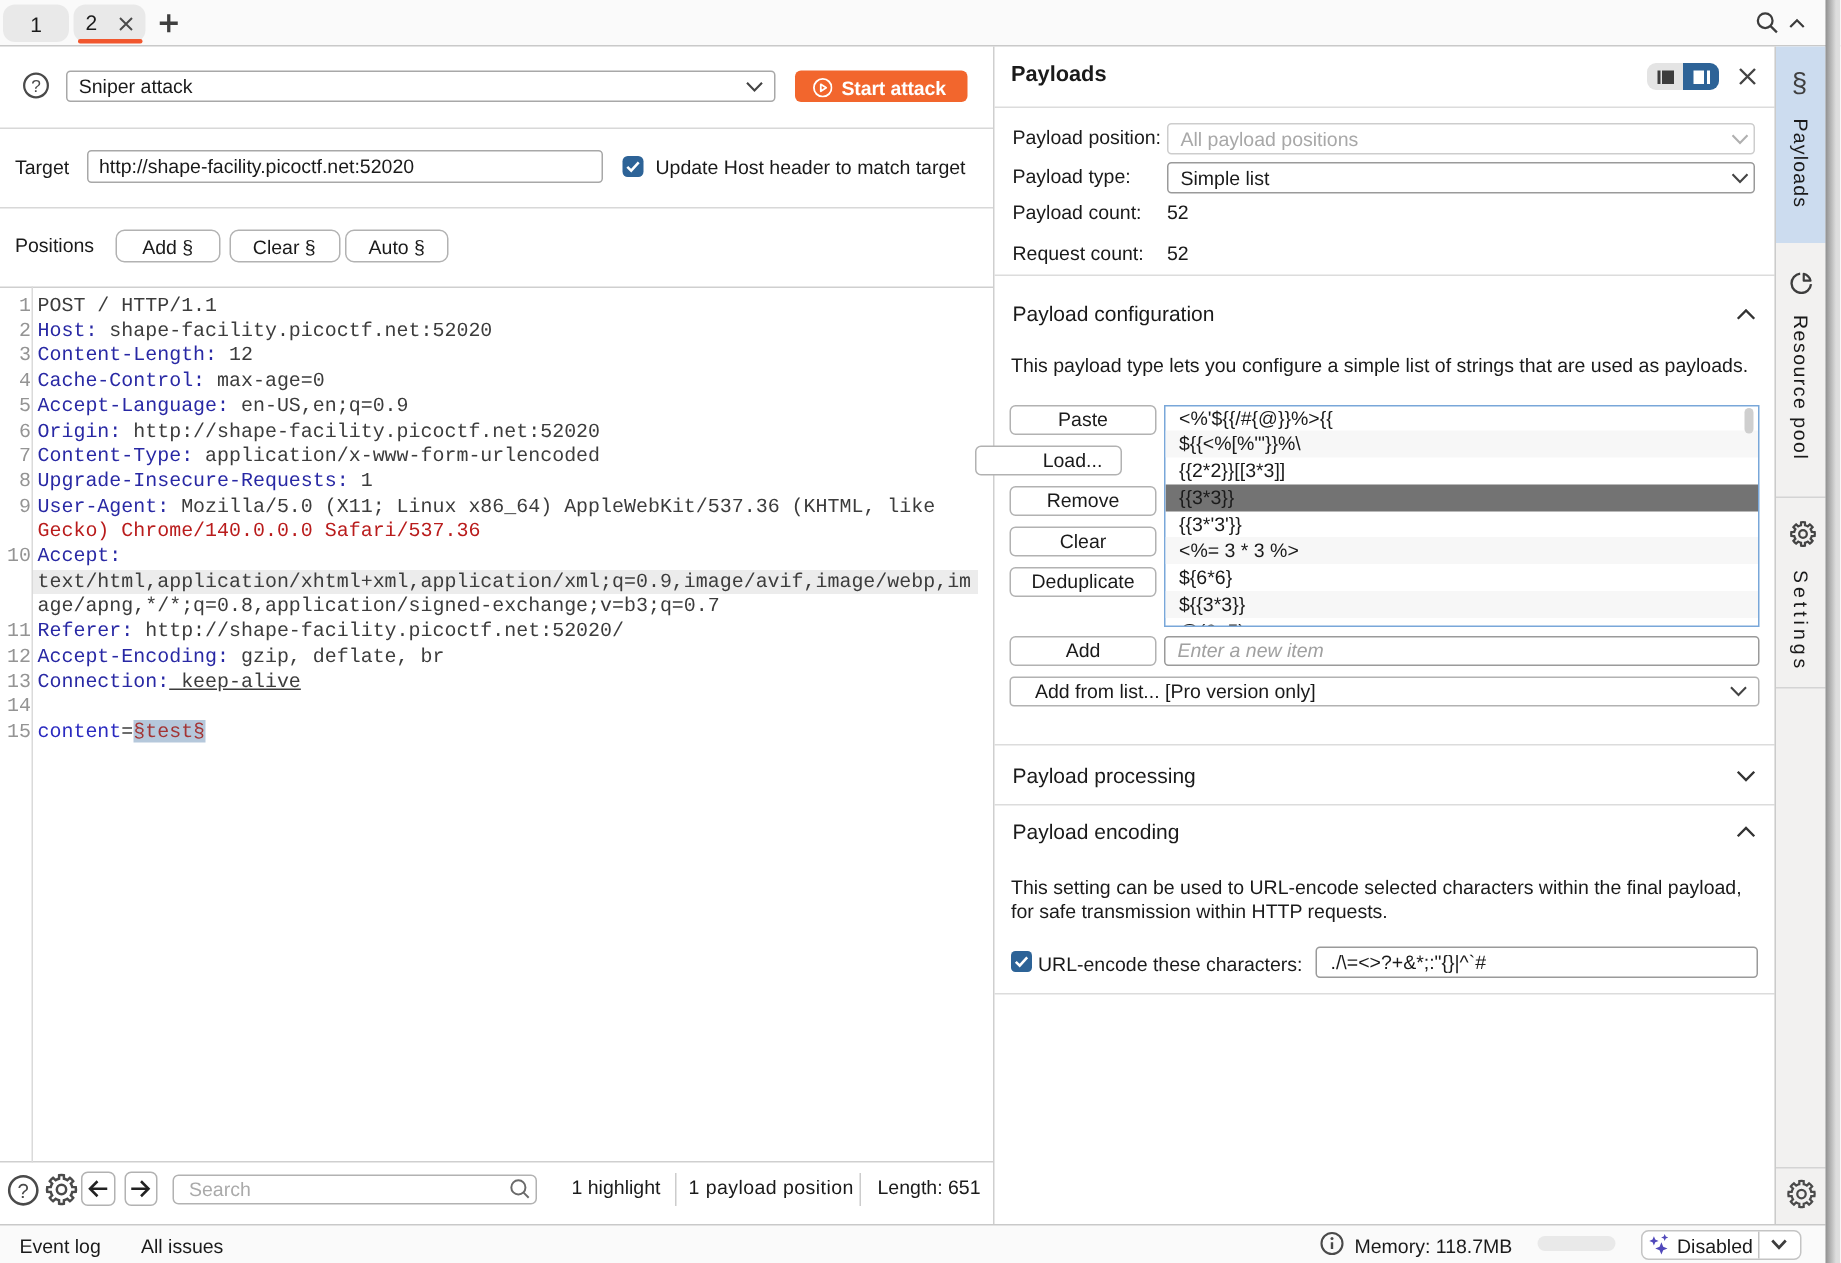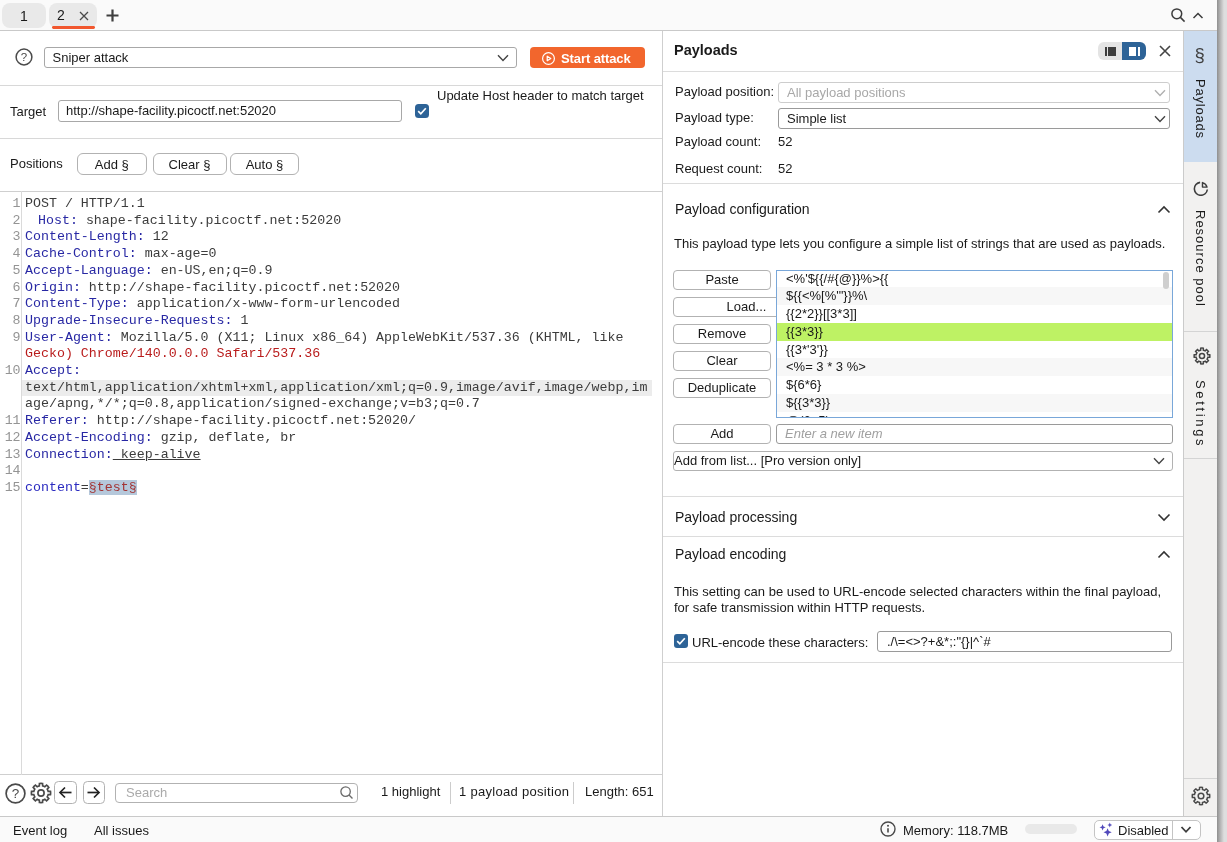--- a/index.html
+++ b/index.html
@@ -59,33 +59,33 @@
 <div class="abs" style="left:561px;top:51px;color:#fff;font-size:13px;font-weight:bold;letter-spacing:-0.1px;">Start attack</div>
 <div class="sep" style="left:0;top:85px;width:662px;"></div>
 
 <div class="lbl" style="left:10px;top:104px;">Target</div>
 <div class="inp" style="left:58px;top:100.3px;width:344px;height:21.3px;padding-left:7px;">http://shape-facility.picoctf.net:52020</div>
 <div class="abs" style="left:415px;top:104px;width:14px;height:14px;background:#2d6397;border-radius:3.5px;">
   <svg width="14" height="14" viewBox="0 0 14 14">
         <path d="M3.2 7.2 L5.8 9.8 L10.8 4.2" fill="none" stroke="#fff" stroke-width="1.7"></path>
       </svg>
 </div>
-<div class="lbl" style="left:437px;top:88px;text-align:right;">Update Host header to match target</div>
+<div class="lbl" style="left:437px;top:104px;text-align:right;">Update Host header to match target</div>
 <div class="sep" style="left:0;top:138px;width:662px;"></div>
 
 <div class="lbl" style="left:10px;top:156px;">Positions</div>
 <div class="btn" style="left:76.5px;top:153.3px;width:70.5px;height:21.5px;border-radius:6px;">Add §</div>
 <div class="btn" style="left:152.5px;top:153.3px;width:74px;height:21.5px;border-radius:6px;">Clear §</div>
 <div class="btn" style="left:230px;top:153.3px;width:69px;height:21.5px;border-radius:6px;">Auto §</div>
 
 <div class="abs" style="left:0;top:191px;width:662px;height:584px;border-top:1px solid #cfcfcf;border-bottom:1px solid #cfcfcf;background:#fff;"></div>
 <div class="abs" style="left:21px;top:191px;width:1px;height:584px;background:#dadada;"></div>
 <div id="ed" class="abs" style="left:0;top:196.1px;width:662px;">
       <div class="abs mono" style="left:0;top:0.0px;width:662px;height:16.7px;line-height:16.7px;"><span class="abs" style="left:0;top:0;width:20.6px;text-align:right;color:#949494;">1</span><span class="abs" style="left:22px;top:0;width:630px;"><span style="margin-left:3px;"><span style="color:#3c3c3c;">POST / HTTP/1.1</span></span></span></div>
-      <div class="abs mono" style="left:0;top:16.7px;width:662px;height:16.7px;line-height:16.7px;"><span class="abs" style="left:0;top:0;width:20.6px;text-align:right;color:#949494;">2</span><span class="abs" style="left:22px;top:0;width:630px;"><span style="margin-left:16px;"><span class="hdr">Host:</span><span style="color:#3c3c3c;"> shape-facility.picoctf.net:52020</span></span></span></div>
+      <div class="abs mono" style="left:0;top:16.7px;width:662px;height:16.7px;line-height:16.7px;"><span class="abs" style="left:0;top:0;width:20.6px;text-align:right;color:#949494;">2</span><span class="abs" style="left:22px;top:0;width:630px;"><span style="margin-left:3px;"><span class="hdr">Host:</span><span style="color:#3c3c3c;"> shape-facility.picoctf.net:52020</span></span></span></div>
       <div class="abs mono" style="left:0;top:33.4px;width:662px;height:16.7px;line-height:16.7px;"><span class="abs" style="left:0;top:0;width:20.6px;text-align:right;color:#949494;">3</span><span class="abs" style="left:22px;top:0;width:630px;"><span style="margin-left:3px;"><span class="hdr">Content-Length:</span><span style="color:#3c3c3c;"> 12</span></span></span></div>
       <div class="abs mono" style="left:0;top:50.1px;width:662px;height:16.7px;line-height:16.7px;"><span class="abs" style="left:0;top:0;width:20.6px;text-align:right;color:#949494;">4</span><span class="abs" style="left:22px;top:0;width:630px;"><span style="margin-left:3px;"><span class="hdr">Cache-Control:</span><span style="color:#3c3c3c;"> max-age=0</span></span></span></div>
       <div class="abs mono" style="left:0;top:66.8px;width:662px;height:16.7px;line-height:16.7px;"><span class="abs" style="left:0;top:0;width:20.6px;text-align:right;color:#949494;">5</span><span class="abs" style="left:22px;top:0;width:630px;"><span style="margin-left:3px;"><span class="hdr">Accept-Language:</span><span style="color:#3c3c3c;"> en-US,en;q=0.9</span></span></span></div>
       <div class="abs mono" style="left:0;top:83.5px;width:662px;height:16.7px;line-height:16.7px;"><span class="abs" style="left:0;top:0;width:20.6px;text-align:right;color:#949494;">6</span><span class="abs" style="left:22px;top:0;width:630px;"><span style="margin-left:3px;"><span class="hdr">Origin:</span><span style="color:#3c3c3c;"> http://shape-facility.picoctf.net:52020</span></span></span></div>
       <div class="abs mono" style="left:0;top:100.2px;width:662px;height:16.7px;line-height:16.7px;"><span class="abs" style="left:0;top:0;width:20.6px;text-align:right;color:#949494;">7</span><span class="abs" style="left:22px;top:0;width:630px;"><span style="margin-left:3px;"><span class="hdr">Content-Type:</span><span style="color:#3c3c3c;"> application/x-www-form-urlencoded</span></span></span></div>
       <div class="abs mono" style="left:0;top:116.9px;width:662px;height:16.7px;line-height:16.7px;"><span class="abs" style="left:0;top:0;width:20.6px;text-align:right;color:#949494;">8</span><span class="abs" style="left:22px;top:0;width:630px;"><span style="margin-left:3px;"><span class="hdr">Upgrade-Insecure-Requests:</span><span style="color:#3c3c3c;"> 1</span></span></span></div>
       <div class="abs mono" style="left:0;top:133.6px;width:662px;height:16.7px;line-height:16.7px;"><span class="abs" style="left:0;top:0;width:20.6px;text-align:right;color:#949494;">9</span><span class="abs" style="left:22px;top:0;width:630px;"><span style="margin-left:3px;"><span class="hdr">User-Agent:</span><span style="color:#3c3c3c;"> Mozilla/5.0 (X11; Linux x86_64) AppleWebKit/537.36 (KHTML, like</span></span></span></div>
       <div class="abs mono" style="left:0;top:150.3px;width:662px;height:16.7px;line-height:16.7px;"><span class="abs" style="left:0;top:0;width:20.6px;text-align:right;color:#949494;"></span><span class="abs" style="left:22px;top:0;width:630px;"><span style="margin-left:3px;"><span style="color:#b91c1c;">Gecko) Chrome/140.0.0.0 Safari/537.36</span></span></span></div>
       <div class="abs mono" style="left:0;top:167.0px;width:662px;height:16.7px;line-height:16.7px;"><span class="abs" style="left:0;top:0;width:20.6px;text-align:right;color:#949494;">10</span><span class="abs" style="left:22px;top:0;width:630px;"><span style="margin-left:3px;"><span class="hdr">Accept:</span><span style="color:#3c3c3c;"></span></span></span></div>
       <div class="abs mono" style="left:0;top:183.7px;width:662px;height:16.7px;line-height:16.7px;"><span class="abs" style="left:0;top:0;width:20.6px;text-align:right;color:#949494;"></span><span class="abs" style="left:22px;top:0;width:630px;background:#ececec;"><span style="margin-left:3px;"><span style="color:#3c3c3c;">text/html,application/xhtml+xml,application/xml;q=0.9,image/avif,image/webp,im</span></span></span></div>
@@ -182,41 +182,41 @@
 <div class="lbl" style="left:778px;top:160.5px;">52</div>
 <div class="sep" style="left:663px;top:183px;width:523px;background:#dcdcdc;"></div>
 
 <div class="sect" style="left:675px;top:201px;">Payload configuration</div>
 <svg class="chev" style="left:1157px;top:205px;" width="14" height="9" viewBox="0 0 14 9">
       <path d="M1.5 7.5 L7 2 L12.5 7.5" fill="none" stroke="#333" stroke-width="1.6"></path>
     </svg>
 <div class="lbl" style="left:674px;top:236px;text-align:right;">This payload type lets you configure a simple list of strings that are used as payloads.</div>
 
 <div class="btn" style="left:673px;top:270px;width:98px;height:19.5px;">Paste</div>
-<div class="btn" style="left:673px;top:297px;width:115px;height:19.5px;padding-left:32px;">Load...</div>
+<div class="btn" style="left:650px;top:297px;width:98px;height:19.5px;padding-left:32px;">Load...</div>
 <div class="btn" style="left:673px;top:324px;width:98px;height:19.5px;">Remove</div>
 <div class="btn" style="left:673px;top:351px;width:98px;height:19.5px;">Clear</div>
 <div class="btn" style="left:673px;top:378px;width:98px;height:19.5px;">Deduplicate</div>
 
 <div class="abs" style="left:776px;top:270px;width:396.5px;height:147.5px;border:1px solid #79a7d9;background:#fff;overflow:hidden;">
   <div class="li" style="margin-top:-1.3px;">&lt;%'${{/#{@}}%&gt;{{</div>
   <div class="li" style="background:#f7f7f7;">${{&lt;%[%'"}}%\</div>
   <div class="li">{{2*2}}[[3*3]]</div>
-  <div class="li" style="background:#bef264;">{{3*3}}</div>
+  <div class="li" style="background:#737373;">{{3*3}}</div>
   <div class="li">{{3*'3'}}</div>
   <div class="li" style="background:#f7f7f7;">&lt;%= 3 * 3 %&gt;</div>
   <div class="li">${6*6}</div>
   <div class="li" style="background:#f7f7f7;">${{3*3}}</div>
   <div class="li">@(6+5)</div>
 </div>
 <div class="abs" style="left:1163px;top:272px;width:6px;height:17px;background:#cfcfcf;border-radius:3px;"></div>
 
 <div class="btn" style="left:673px;top:424px;width:98px;height:19.5px;">Add</div>
 <div class="inp" style="left:776px;top:424px;width:396.5px;height:19.5px;border-color:#9a9a9a;padding-left:8px;font-style:italic;color:#a0a0a0;">Enter a new item</div>
-<div class="inp" style="left:673px;top:451px;width:499.5px;height:19.5px;border-color:#b2b2b2;padding-left:0;">Add from list... [Pro version only]</div>
+<div class="inp" style="left:673px;top:451px;width:499.5px;height:19.5px;border-color:#b2b2b2;padding-left:16px;">Add from list... [Pro version only]</div>
 <svg class="chev" style="left:1153px;top:457px;" width="12" height="8" viewBox="0 0 12 8">
       <path d="M1 1.2 L6 6.4 L11 1.2" fill="none" stroke="#444" stroke-width="1.4"></path>
     </svg>
 
 <div class="sep" style="left:663px;top:496px;width:523px;background:#dcdcdc;"></div>
 <div class="sect" style="left:675px;top:509px;">Payload processing</div>
 <svg class="chev" style="left:1157px;top:513px;" width="14" height="9" viewBox="0 0 14 9">
       <path d="M1.5 1.5 L7 7 L12.5 1.5" fill="none" stroke="#333" stroke-width="1.6"></path>
     </svg>
 <div class="sep" style="left:663px;top:536px;width:523px;background:#dcdcdc;"></div>

